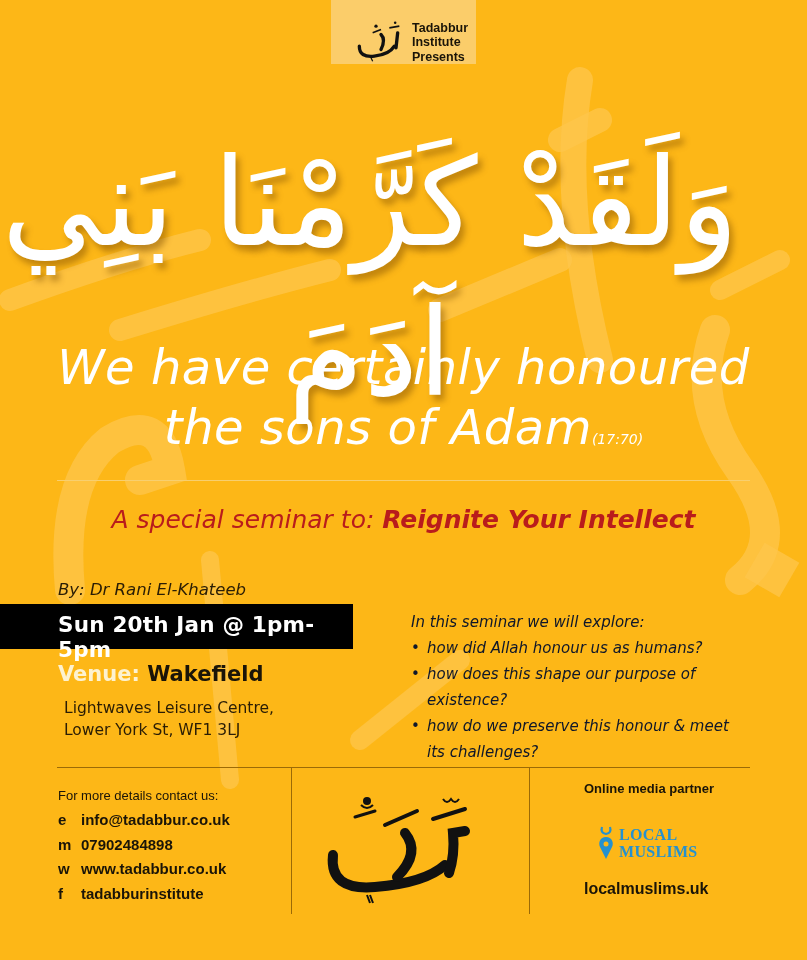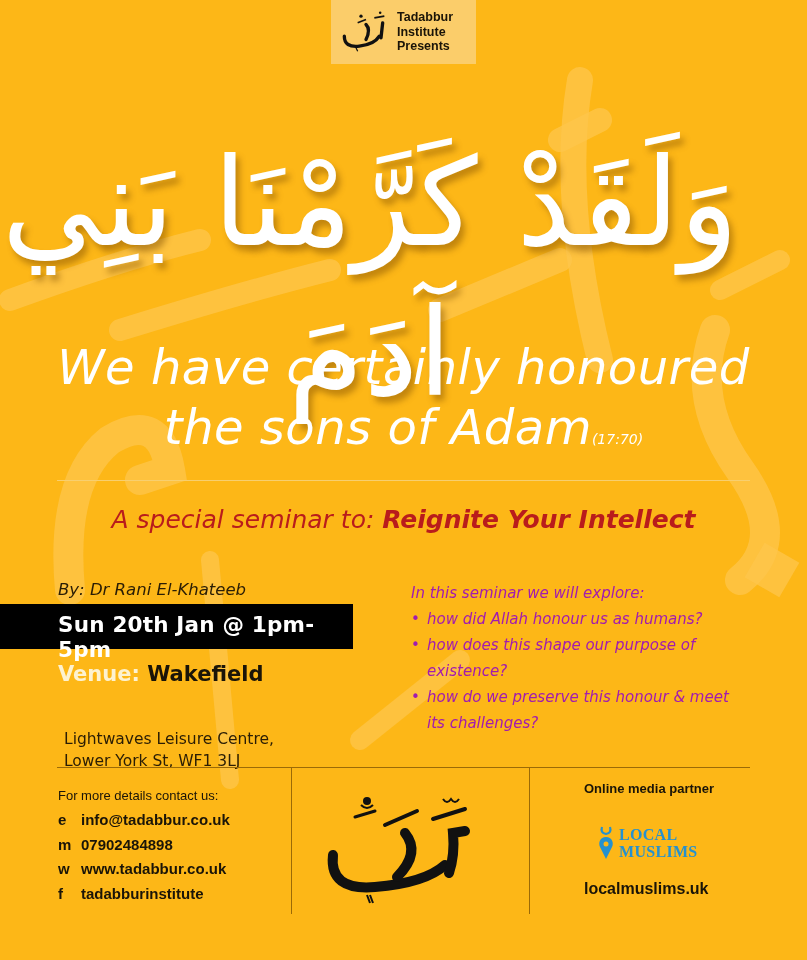--- a/index.html
+++ b/index.html
@@ -4,21 +4,21 @@
 <style>
   * { margin:0; padding:0; box-sizing:border-box; }
   html, body { width:807px; height:960px; overflow:hidden; }
   body { background:#fdb717; font-family:"DejaVu Sans", sans-serif; position:relative; color:#1a1408; }
   .poster { position:absolute; left:0; top:0; width:807px; height:960px; background:#fdb717; overflow:hidden; }
 
   
   .wm { position:absolute; pointer-events:none; }
 
   
-  .badge { position:absolute; left:331px; top:0; width:145px; height:64px; background:#fbcd6a; display:flex; align-items:center; padding-left:10px; gap:6px; }
+  .badge { position:absolute; left:331px; top:0; width:145px; height:64px; background:#fbcd6a; display:flex; align-items:flex-end; padding-left:25px; gap:6px; }
   .badge-logo { width:50px; height:44px; }
   .badge-text { font-family:"Liberation Sans", sans-serif; font-weight:bold; font-size:12.5px; line-height:14.5px; color:#1a1408; }
 
   
   .arabic { position:absolute; left:0; top:60px; width:740px; height:280px; }
   .arabic-text { position:absolute; left:0; right:0; top:68px; text-align:center; direction:rtl;
     font-family:"DejaVu Sans", sans-serif; font-size:122px; line-height:150px; color:#ffffff;
     text-shadow: 4px 6px 6px rgba(120,70,0,0.45); letter-spacing:2px; }
 
   
@@ -33,23 +33,23 @@
   .seminar { position:absolute; left:0; top:505px; width:807px; text-align:center; font-size:25px; color:#b91c1c; font-family:"DejaVu Sans", sans-serif; }
   .seminar .lead { font-style:italic; }
   .seminar .title { font-weight:bold; font-style:italic; }
 
   .speaker { position:absolute; left:58px; top:580px; font-style:italic; font-size:16.5px; color:#2a1d05; }
   .datebar { position:absolute; left:0; top:604px; width:353px; height:45px; background:#000; color:#fff; }
   .datebar span { position:absolute; left:58px; top:8px; font-weight:bold; font-size:21.5px; letter-spacing:0.2px; }
   .venue { position:absolute; left:58px; top:662px; font-size:21px; font-weight:bold; }
   .venue .vlabel { color:#fdf2d0; }
   .venue .vcity { color:#1a1408; }
-  .address { position:absolute; left:64px; top:697px; font-size:15.5px; line-height:22px; color:#2a1d05;margin-top:31px; }
+  .address { position:absolute; left:64px; top:697px; font-size:15.5px; line-height:22px; color:#2a1d05; }
 
-  .explore { position:absolute; left:411px; top:580px; width:360px; font-style:italic; font-size:15px; line-height:26px; color:#a21caf; }
+  .explore { position:absolute; left:411px; top:609px; width:360px; font-style:italic; font-size:15px; line-height:26px; color:#0f172a; }
   .explore ul { list-style:none; }
   .explore li { position:relative; padding-left:16px; }
   .explore li::before { content:"•"; position:absolute; left:0; top:0; font-style:normal; }
 
   
   .footer-line { position:absolute; left:57px; top:767px; width:693px; height:1px; background:#9c6a06; }
   .vline { position:absolute; top:767px; width:1px; height:147px; background:#9c6a06; }
   .contact-head { position:absolute; left:58px; top:788px; font-weight:normal; font-size:13px; color:#1a1408; font-family:"Liberation Sans", sans-serif; }
   .contact-list { position:absolute; left:58px; top:808px; font-weight:bold; font-size:15px; line-height:24.5px; color:#1a1408; font-family:"Liberation Sans", sans-serif; }
   .contact-row { display:flex; }

